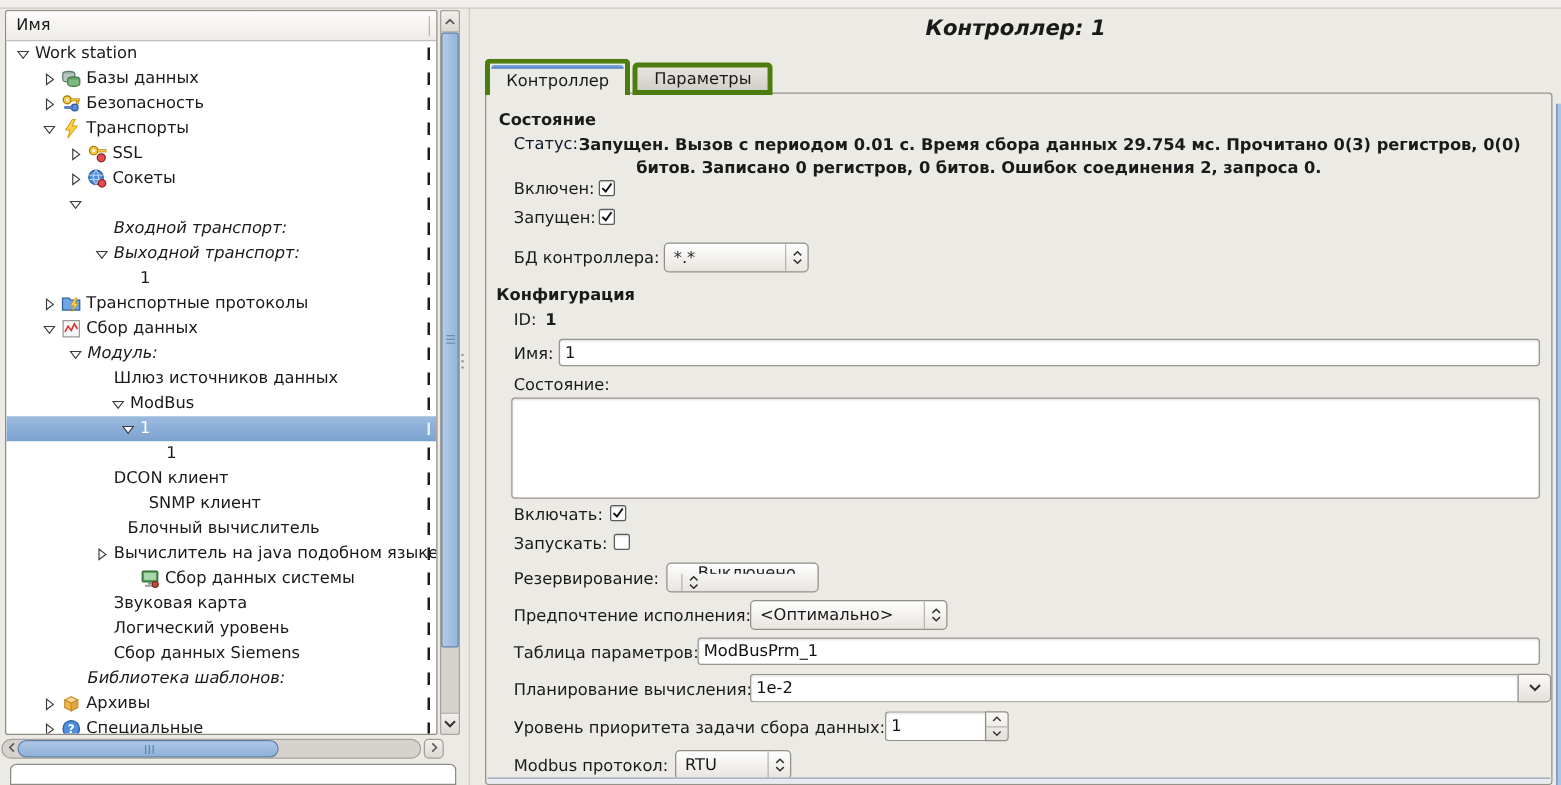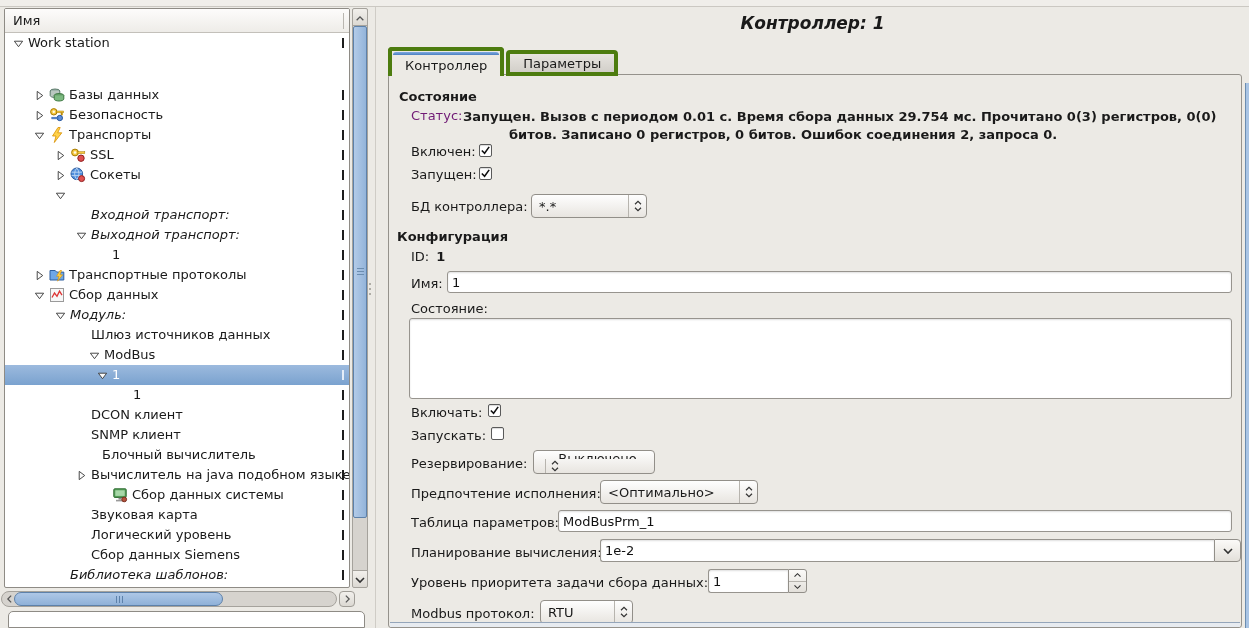--- a/index.html
+++ b/index.html
@@ -91,21 +91,21 @@
   </div>
   <div class="tree-viewport" id="tree-viewport">
       <div class="trow" style="padding-left: 8px;">
         <span class="exp">
           <svg viewBox="0 0 12 12">
             <polygon points="1.5,3.5 10.5,3.5 6,9.5" fill="#fbfbfb" stroke="#3a3a3a" stroke-width="1"></polygon>
           </svg>
         </span>
         <span class="tlabel">Work station</span>
       </div>
-      <div class="trow" style="padding-left: 29px; margin-top: 32px;">
+      <div class="trow" style="padding-left: 29px;">
         <span class="exp">
           <svg viewBox="0 0 12 12">
             <polygon points="3.5,1.5 3.5,10.5 9.5,6" fill="#fbfbfb" stroke="#3a3a3a" stroke-width="1"></polygon>
           </svg>
         </span>
         <span class="ticon">
           <svg viewBox="0 0 16 16">
             <ellipse cx="6" cy="4" rx="4.8" ry="2" fill="#9fb3ab" stroke="#5a7a6a"></ellipse>
             <path d="M1.2 4v4.5c0 1.1 2.1 2 4.8 2s4.8-.9 4.8-2V4" fill="#b9c7c0" stroke="#5a7a6a"></path>
             <ellipse cx="10" cy="8.5" rx="4.8" ry="2" fill="#66a06a" stroke="#3f7a44"></ellipse>
@@ -256,21 +256,21 @@
         <span class="tlabel">1</span>
       </div>
       <div class="trow" style="padding-left: 113px;">
         <span class="exp"></span>
         <span class="tlabel">1</span>
       </div>
       <div class="trow" style="padding-left: 71px;">
         <span class="exp"></span>
         <span class="tlabel">DCON клиент</span>
       </div>
-      <div class="trow" style="padding-left: 71px;">
+      <div class="trow" style="padding-left: 71px; gap: 28px;">
         <span class="exp"></span>
         <span class="tlabel">SNMP клиент</span>
       </div>
       <div class="trow" style="padding-left: 71px; margin-left: 11px;">
         <span class="exp"></span>
         <span class="tlabel">Блочный вычислитель</span>
       </div>
       <div class="trow" style="padding-left: 71px;">
         <span class="exp">
           <svg viewBox="0 0 12 12">
@@ -390,21 +390,21 @@
   </div>
   <div class="tab inactive">
     <span>Параметры</span>
   </div>
 </div>
 
 <div class="abs groupbox">
 
   <div class="gb grp-label" style="left:10px;top:14px;">Состояние</div>
 
-  <div class="gb fld-label" style="left:22px;top:33px;color:#701a75;">Статус:</div>
+  <div class="gb fld-label" style="left:22px;top:33px;color:#0f172a;">Статус:</div>
   <div class="gb status-text" style="left:74px;top:33px;width:750px;">Запущен. Вызов с периодом 0.01 с. Время сбора данных 29.754 мс. Прочитано 0(3) регистров, 0(0) битов. Записано 0 регистров, 0 битов. Ошибок соединения 2, запроса 0.</div>
 
   <div class="gb fld-label" style="left:22px;top:69px;">Включен:</div>
   <span class="gb checkbox checked" style="left:90px;top:69px;">
       <svg viewBox="0 0 12 12">
         <path d="M2 6l3 3 5-7" fill="none" stroke="#111" stroke-width="1.7"></path>
       </svg>
     </span>
 
   <div class="gb fld-label" style="left:22px;top:92px;">Запущен:</div>

